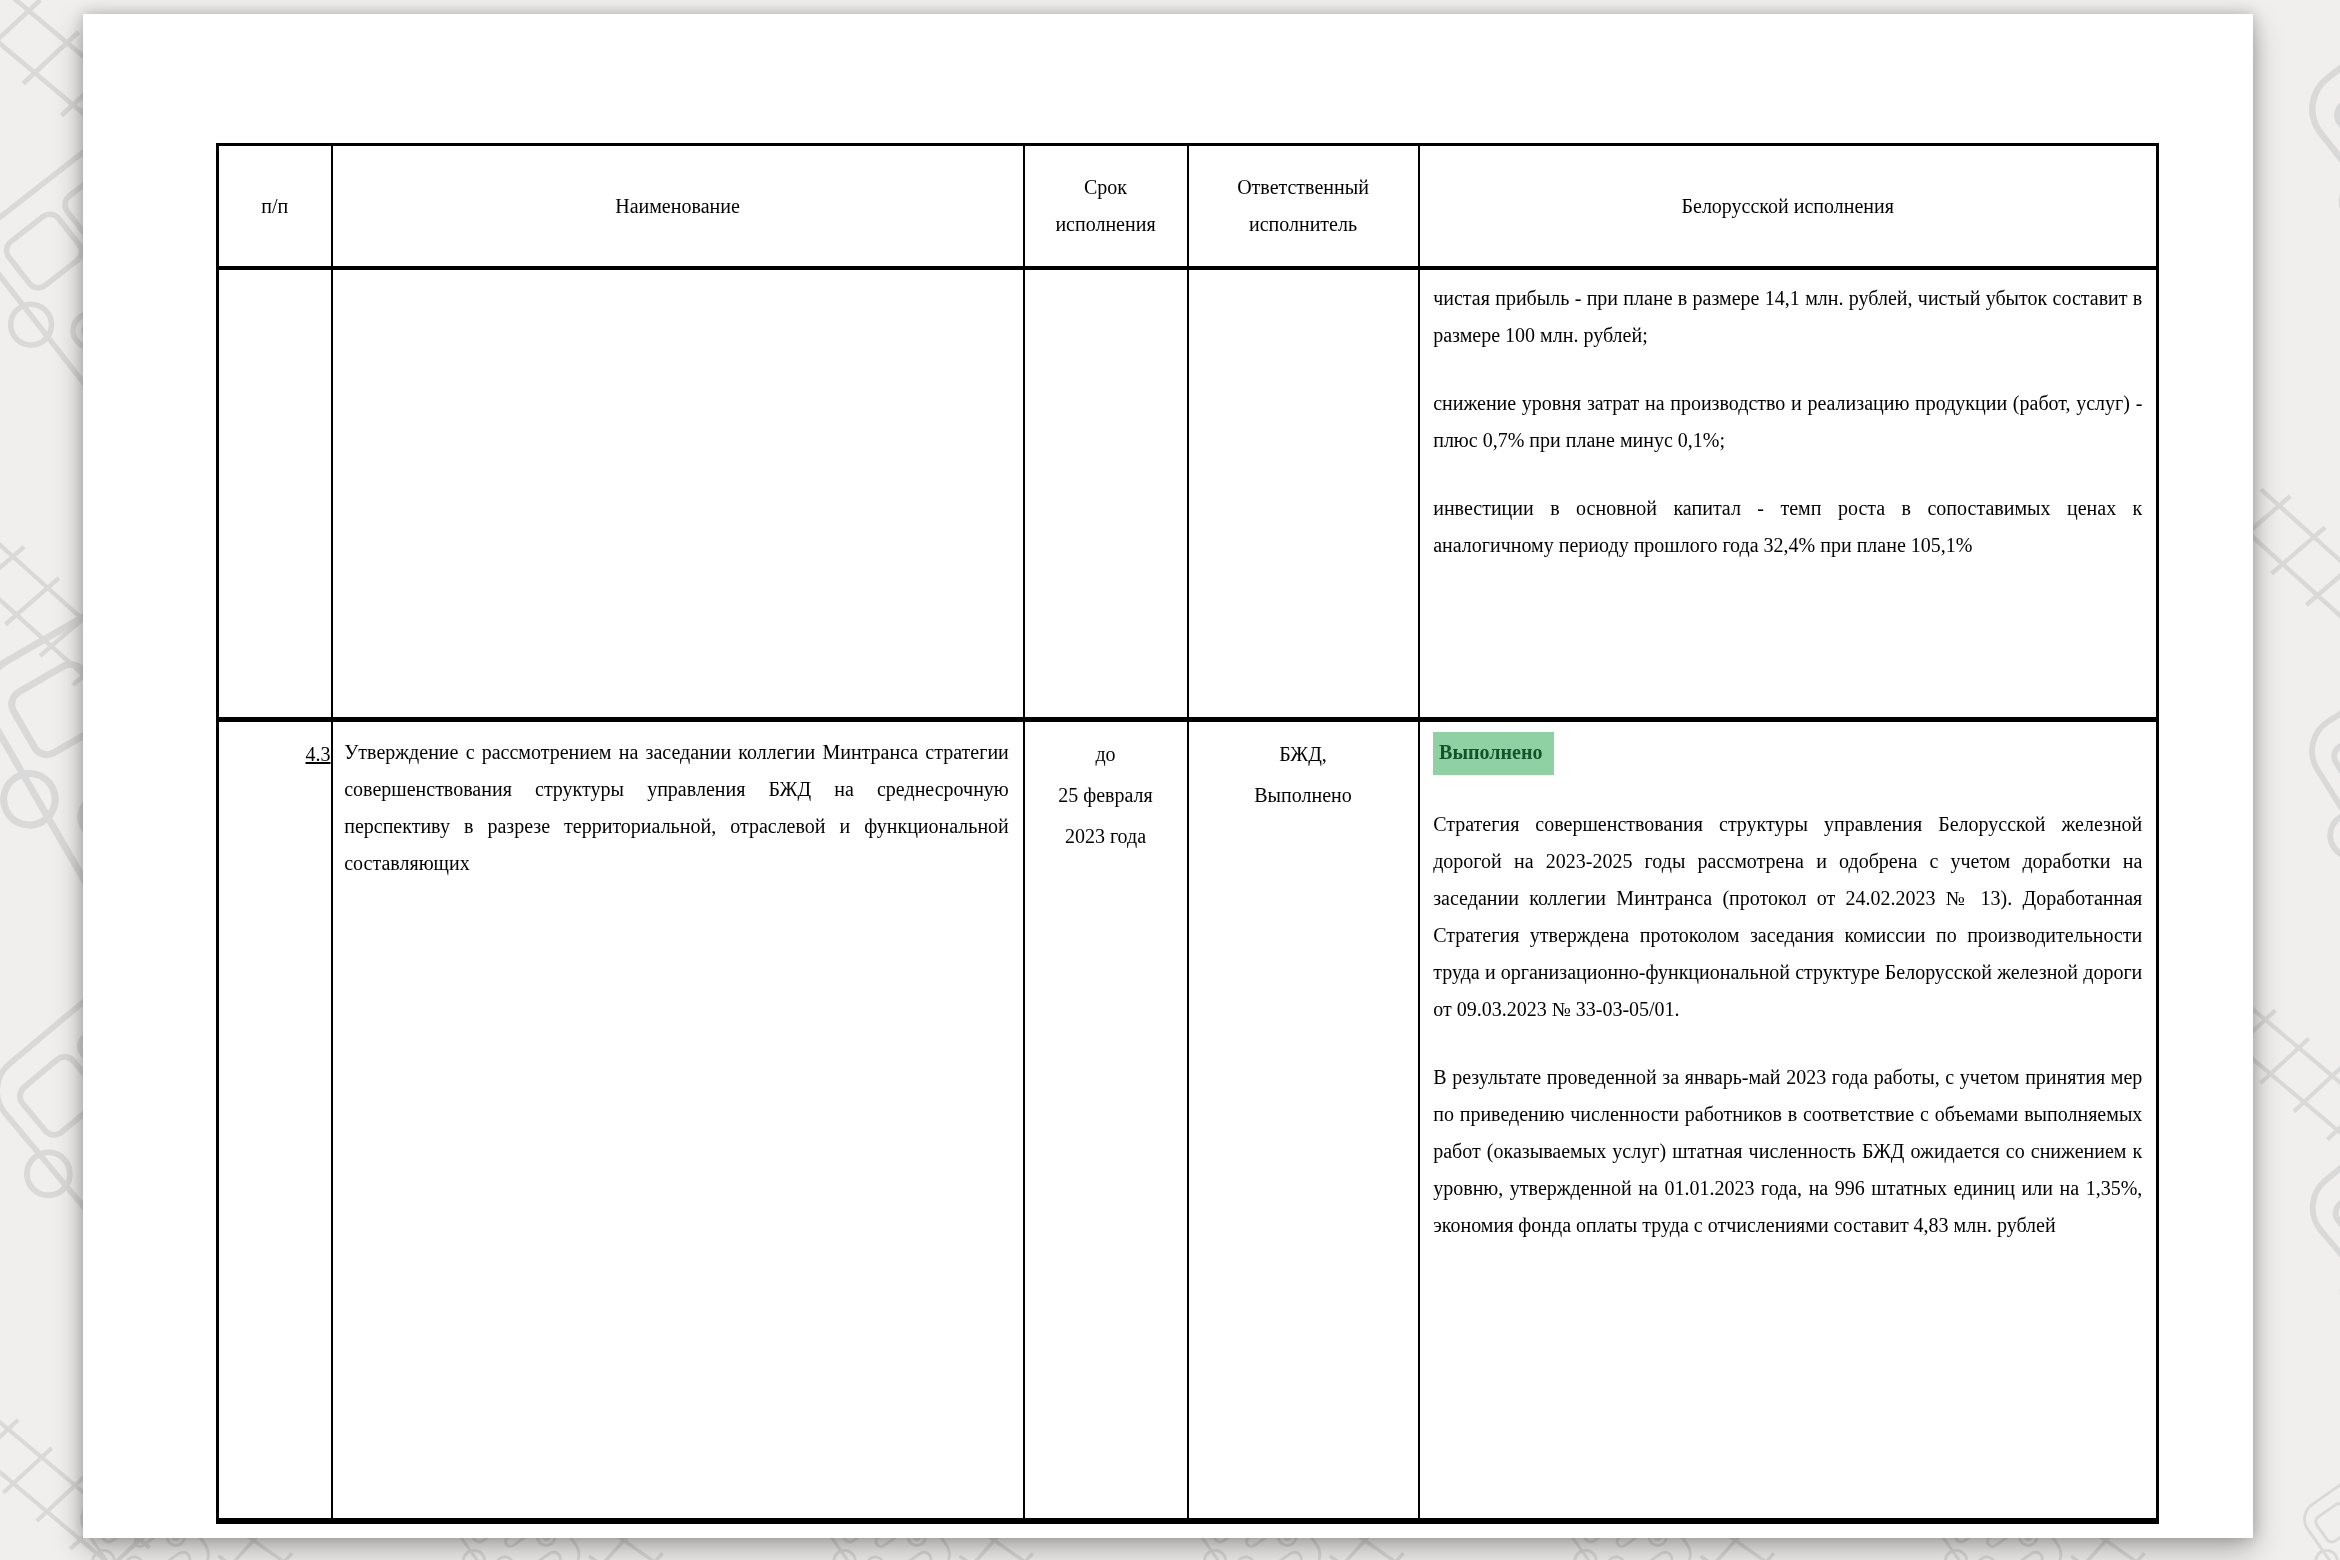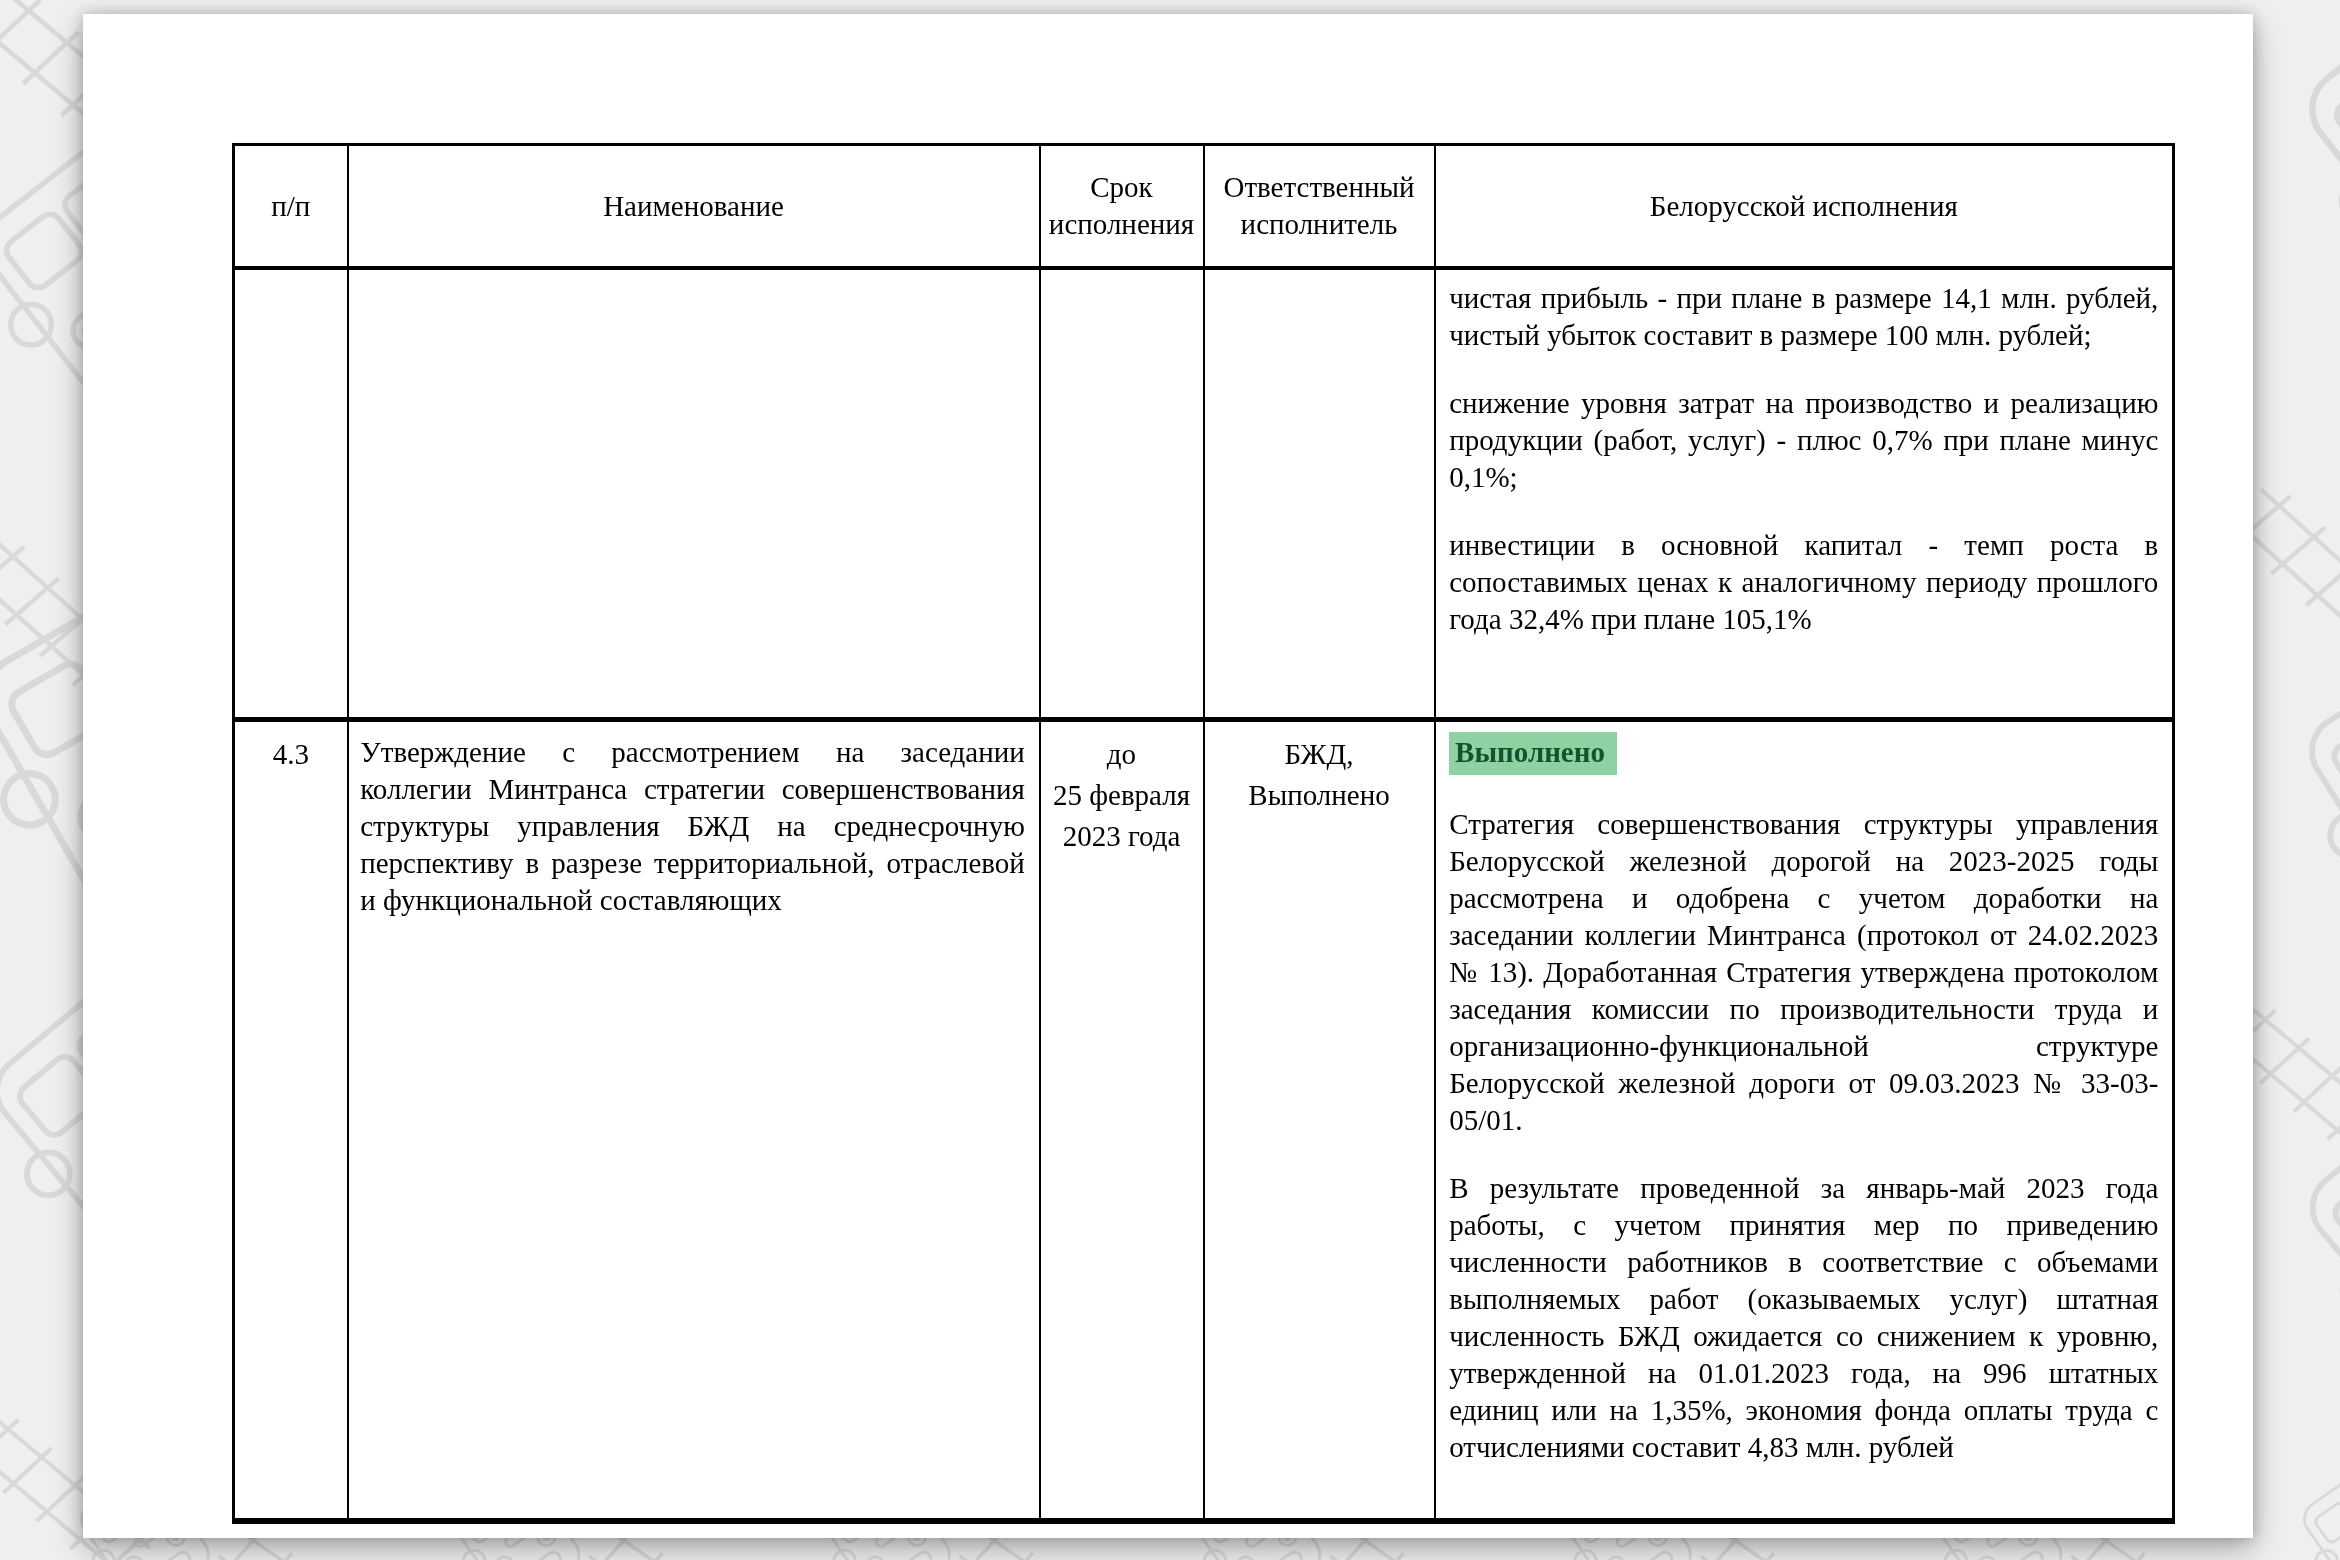--- a/index.html
+++ b/index.html
@@ -14,41 +14,41 @@
   .pattern-layer svg{position:absolute;left:0;top:0;}
   
   .sheet{
     position:absolute;left:83px;top:13.7px;width:2170px;height:1524px;
     background:#ffffff;z-index:1;
     box-shadow:0 0 13.7px rgba(0,0,0,.22),0 11.7px 29px rgba(0,0,0,.28);
     overflow:hidden;
   }
   
   .doc-table{
-    position:absolute;left:149px;top:129px;width:1941px;
+    position:absolute;left:133px;top:129px;width:1941px;
     border-collapse:collapse;table-layout:fixed;
-    font-size:29px;line-height:37px;border-radius:9px;
+    font-size:20px;line-height:37px;border-radius:9px;
   }
   .doc-table th,.doc-table td{
     border:2.9px solid #000;
     vertical-align:top;
     overflow:hidden;
     padding:0;
   }
   .doc-table{border:3.9px solid #000;}
   .doc-table thead th{
     height:113px;
     vertical-align:middle;text-align:center;
     font-weight:normal;
     border-bottom:4.9px solid #000;
     padding:3.9px 7.8px;
   }
   tr.row-cont>td{height:425px;border-bottom:5.9px solid #000;}
   tr.row-43>td{height:775px;border-bottom:6.8px solid #000;}
-  td.cell-num{text-align:center;padding-top:13.7px;}
+  td.cell-num{text-align:right;padding-top:13.7px;text-decoration:underline;}
   td.cell-name{padding:11.7px 13.7px 9.8px 11.7px;text-align:justify;}
   td.cell-term{text-align:center;white-space:pre-line;padding-top:11.7px;line-height:41px;}
   td.cell-resp{text-align:center;white-space:pre-line;padding-top:11.7px;line-height:41px;}
   td.cell-mon{padding:9.8px 13.7px 9.8px 13.7px;text-align:justify;}
   .doc-table p{margin:0 0 31px 0;}
   .doc-table p.last{margin-bottom:0;}
   .b{font-weight:normal;}
   .status-line{margin:0 0 27px 0;}
   .status-badge{
     display:inline-block;font-weight:bold;

